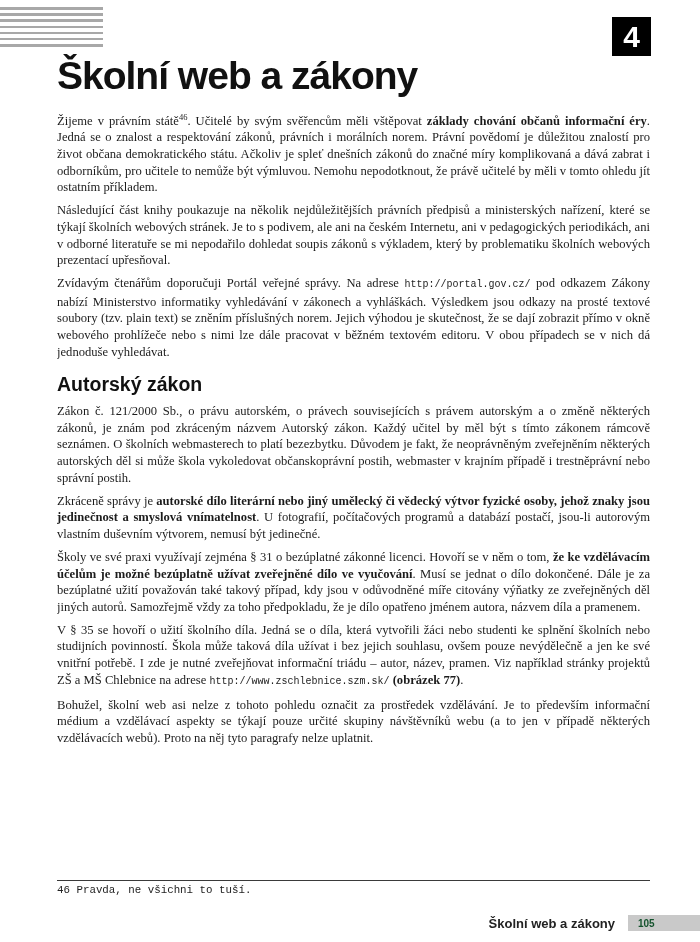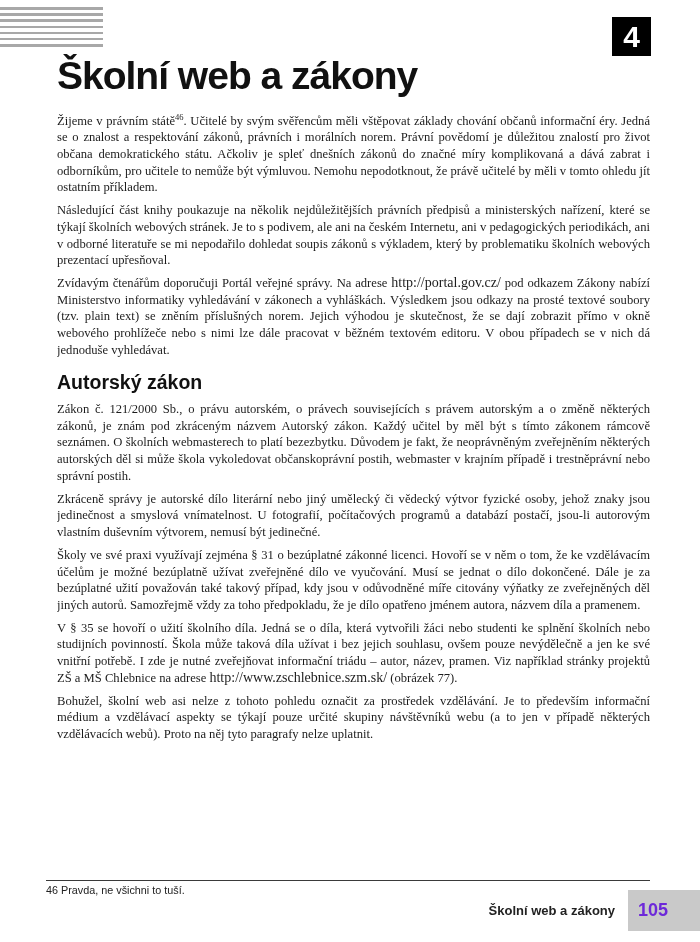--- a/index.html
+++ b/index.html
@@ -13,33 +13,33 @@
     display:flex;align-items:center;justify-content:center;}
   .chapter-box span{color:#fff;font-family:"Liberation Sans",sans-serif;font-weight:bold;font-size:30px;line-height:1;}
   
   .text-col{position:absolute;top:54px;left:57px;right:50px;bottom:72px;overflow:hidden;}
   h1.page-title{margin:0 0 14px 0;font-family:"Liberation Sans",sans-serif;font-weight:bold;
     font-size:39px;line-height:1.15;letter-spacing:-1px;color:#111;}
   h2.section-heading{margin:13px 0 7px 0;font-family:"Liberation Sans",sans-serif;font-weight:bold;
     font-size:19.5px;color:#111;}
   p.para{margin:0 0 6.5px 0;font-size:12.6px;line-height:16.6px;text-align:justify;hyphens:auto;}
   .seg{font:inherit;}
-  .seg.bold{font-weight:normal;}
+  .seg.bold{font-weight:bold;}
   .seg.italic{}
-  .seg.mono{font-family:Liberation Serif, serif;font-size:14px;}
+  .seg.mono{font-family:Liberation Mono, monospace;font-size:10px;}
   .seg.sup{vertical-align:super;font-size:8.5px;line-height:0;}
   
-  .footnote-area{position:absolute;left:46px;right:50px;bottom:46px;border-top:1px solid #3a3a3a;
-    padding-top:3px;font-family:Liberation Sans, sans-serif;font-size:10.8px;color:#222;}
+  .footnote-area{position:absolute;left:57px;right:50px;bottom:46px;border-top:1px solid #3a3a3a;
+    padding-top:3px;font-family:Liberation Mono, monospace;font-size:10.8px;color:#222;}
   
   .footer{position:absolute;right:0;bottom:11px;display:flex;align-items:center;}
   .footer-label{font-family:"Liberation Sans",sans-serif;font-weight:bold;font-size:13px;color:#222;
     margin-right:13px;}
-  .page-num-box{width:62px;height:41px;background:#c9c9c9;display:flex;align-items:center;
-    padding-left:10px;font-family:"Liberation Sans",sans-serif;font-weight:bold;font-size:18px;color:#6d28d9;}
+  .page-num-box{width:62px;height:16px;background:#c9c9c9;display:flex;align-items:center;
+    padding-left:10px;font-family:"Liberation Sans",sans-serif;font-weight:bold;font-size:10px;color:#14532d;}
 </style>
 </head>
 <body>
 
 <div class="page">
 
   <div class="corner-stripes"></div>
 
   <div class="chapter-box">
     <span>4</span>

